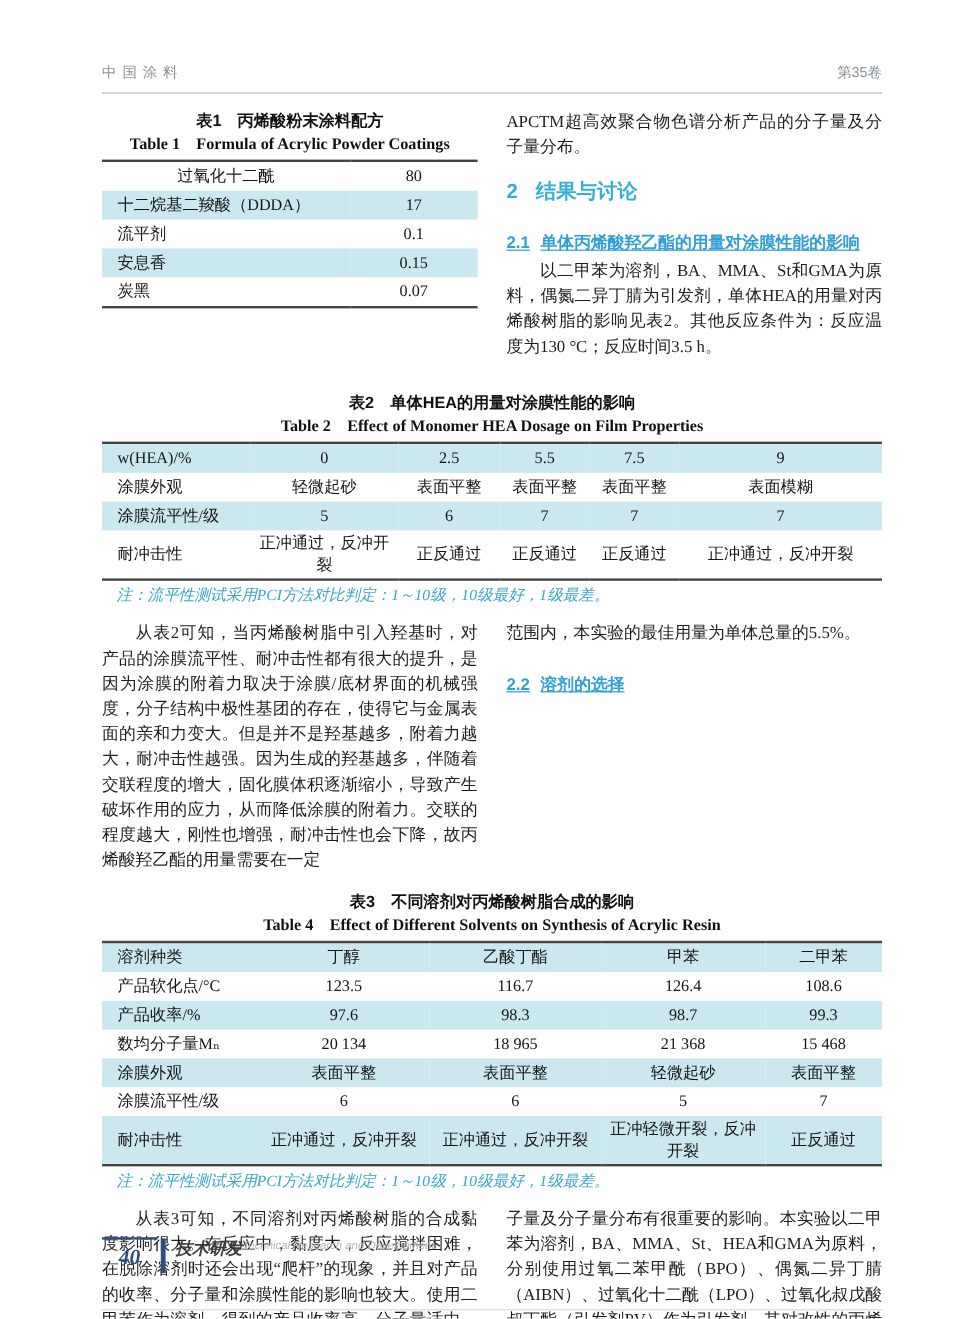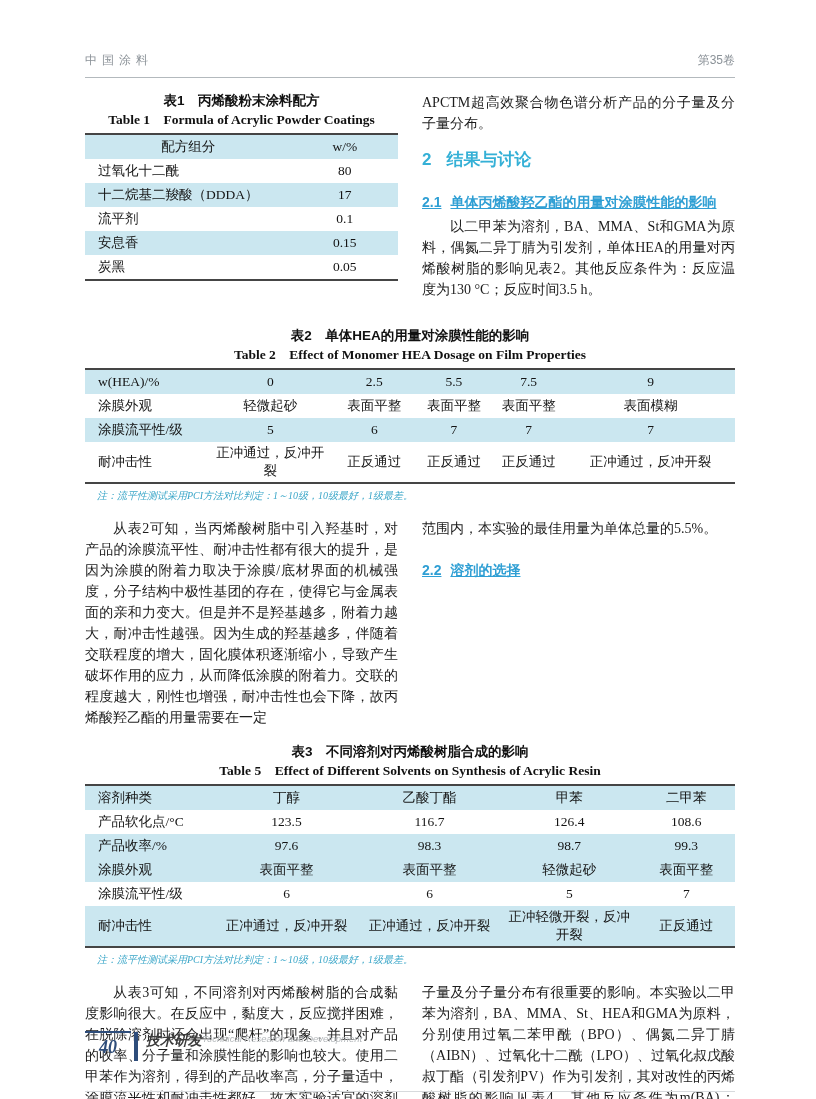--- a/index.html
+++ b/index.html
@@ -60,21 +60,21 @@
   
   table.t1 td:first-child { width:66%; }
   table.t1 tr:first-child td:first-child { text-align:center; padding-left:4px; }
   table.t2 td:nth-child(1){width:19%;} table.t2 td:nth-child(2){width:19%;}
   table.t2 td:nth-child(3){width:13%;} table.t2 td:nth-child(4){width:11.5%;}
   table.t2 td:nth-child(5){width:11.5%;} table.t2 td:nth-child(6){width:26%;}
   table.t3 td:nth-child(1){width:20%;} table.t3 td:nth-child(2){width:22%;}
   table.t3 td:nth-child(3){width:22%;} table.t3 td:nth-child(4){width:21%;}
   table.t3 td:nth-child(5){width:15%;}
   .tbl-note {
-    margin:4px 0 0 12px; font-size:10px; font-style:italic;
+    margin:4px 0 0 12px; font-size:13px; font-style:italic;
     color:#3aa6c8; line-height:16px;
   }
   .gap-t2 { margin-top:27px; }
   .gap-row2 { margin-top:14px; }
   .gap-t3 { margin-top:15px; }
   .gap-row3 { margin-top:14px; }
   
   .footer { position:absolute; left:85px; top:1031px; display:flex; align-items:flex-start; }
   .page-num {
     border-top:2px solid #2e4d7b; width:46px; text-align:center;
@@ -105,43 +105,39 @@
 
   <div class="content">
 
     <div class="two-col">
       <div class="col">
         <div class="tbl-block">
           <div class="tbl-title-cn">表1　丙烯酸粉末涂料配方</div>
           <div class="tbl-title-en">Table 1　Formula of Acrylic Powder Coatings</div>
           <table class="jtable t1">
               <tbody>
-                <tr class="shaded">
-                  <td>配方组分</td>
-                  <td>w/%</td>
-                </tr>
                 <tr>
                   <td>过氧化十二酰</td>
                   <td>80</td>
                 </tr>
                 <tr class="shaded">
                   <td>十二烷基二羧酸（DDDA）</td>
                   <td>17</td>
                 </tr>
                 <tr>
                   <td>流平剂</td>
                   <td>0.1</td>
                 </tr>
                 <tr class="shaded">
                   <td>安息香</td>
                   <td>0.15</td>
                 </tr>
                 <tr>
                   <td>炭黑</td>
-                  <td>0.05</td>
+                  <td>0.07</td>
                 </tr>
               </tbody>
             </table>
         </div>
       </div>
       <div class="col">
         <p class="body">APCTM超高效聚合物色谱分析产品的分子量及分子量分布。</p>
         <h2 class="sec">
           <span>2</span><span class="ht">结果与讨论</span>
         </h2>
@@ -201,21 +197,21 @@
       <div class="col">
         <p class="body">范围内，本实验的最佳用量为单体总量的5.5%。</p>
         <h3 class="subsec">
           <span>2.2</span><span class="ht">溶剂的选择</span>
         </h3>
       </div>
     </div>
 
     <div class="tbl-block gap-t3">
       <div class="tbl-title-cn">表3　不同溶剂对丙烯酸树脂合成的影响</div>
-      <div class="tbl-title-en">Table 5　Effect of Different Solvents on Synthesis of Acrylic Resin</div>
+      <div class="tbl-title-en">Table 4　Effect of Different Solvents on Synthesis of Acrylic Resin</div>
       <table class="jtable t3">
           <tbody>
             <tr class="shaded">
               <td>溶剂种类</td>
               <td>丁醇</td>
               <td>乙酸丁酯</td>
               <td>甲苯</td>
               <td>二甲苯</td>
             </tr>
             <tr>
@@ -224,20 +220,27 @@
               <td>116.7</td>
               <td>126.4</td>
               <td>108.6</td>
             </tr>
             <tr class="shaded">
               <td>产品收率/%</td>
               <td>97.6</td>
               <td>98.3</td>
               <td>98.7</td>
               <td>99.3</td>
+            </tr>
+            <tr>
+              <td>数均分子量Mₙ</td>
+              <td>20 134</td>
+              <td>18 965</td>
+              <td>21 368</td>
+              <td>15 468</td>
             </tr>
             <tr class="shaded">
               <td>涂膜外观</td>
               <td>表面平整</td>
               <td>表面平整</td>
               <td>轻微起砂</td>
               <td>表面平整</td>
             </tr>
             <tr>
               <td>涂膜流平性/级</td>

